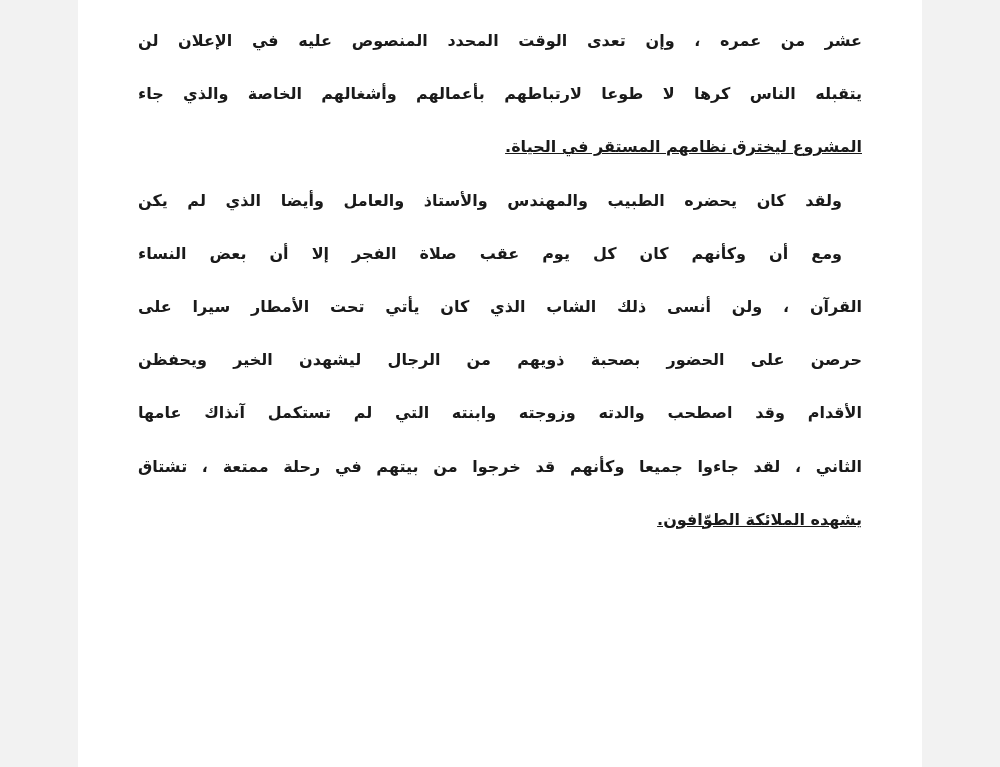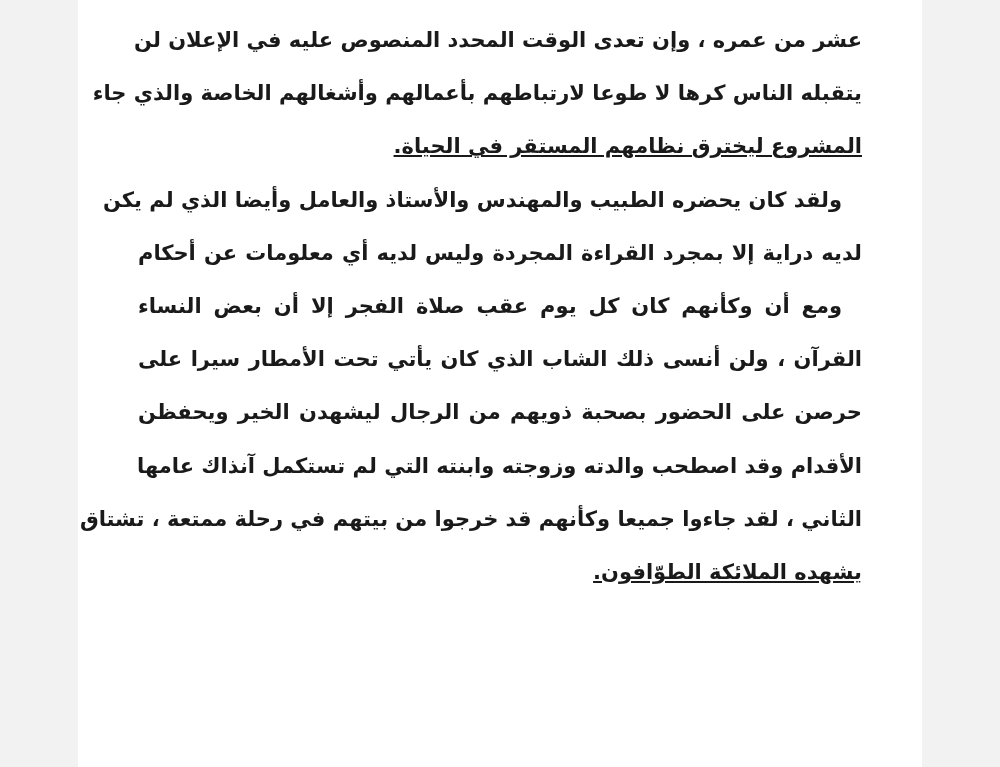--- a/index.html
+++ b/index.html
@@ -12,21 +12,21 @@
       position: absolute; left: 78px; top: 0;
       width: 844px; height: 767px;
       background: #ffffff;
     }
     .text {
       position: absolute; left: 60px; top: 14px;
       width: 724px;
       direction: rtl;
       color: #1a1a1a;
       font-family: "DejaVu Sans", sans-serif;
-      font-size: 21px;
+      font-size: 16px;
       font-weight: bold;
     }
     .line {
       display: block;
       height: 53.2px;
       line-height: 53.2px;
       white-space: nowrap;
       text-align: justify;
       text-align-last: justify;
     }
@@ -35,21 +35,20 @@
   </style>
 </head>
 <body>
 
 <div class="page">
   <div class="text">
     <span class="line">عشر من عمره ، وإن تعدى الوقت المحدد المنصوص عليه في الإعلان لن</span>
     <span class="line">يتقبله الناس كرها لا طوعا لارتباطهم بأعمالهم وأشغالهم الخاصة والذي جاء</span>
     <span class="line last">المشروع ليخترق نظامهم المستقر في الحياة.</span>
     <span class="line indent">ولقد كان يحضره الطبيب والمهندس والأستاذ والعامل وأيضا الذي لم يكن</span>
-    <span class="line">لديه دراية إلا بمجرد القراءة المجردة وليس لديه أي معلومات عن أحكام</span>
     <span class="line indent">ومع أن وكأنهم كان كل يوم عقب صلاة الفجر إلا أن بعض النساء</span>
     <span class="line">القرآن ، ولن أنسى ذلك الشاب الذي كان يأتي تحت الأمطار سيرا على</span>
     <span class="line">حرصن على الحضور بصحبة ذويهم من الرجال ليشهدن الخير ويحفظن</span>
     <span class="line">الأقدام وقد اصطحب والدته وزوجته وابنته التي لم تستكمل آنذاك عامها</span>
     <span class="line">الثاني ، لقد جاءوا جميعا وكأنهم قد خرجوا من بيتهم في رحلة ممتعة ، تشتاق</span>
     <span class="line last">يشهده الملائكة الطوّافون.</span>
   </div>
 </div>
 
 </body></html>

